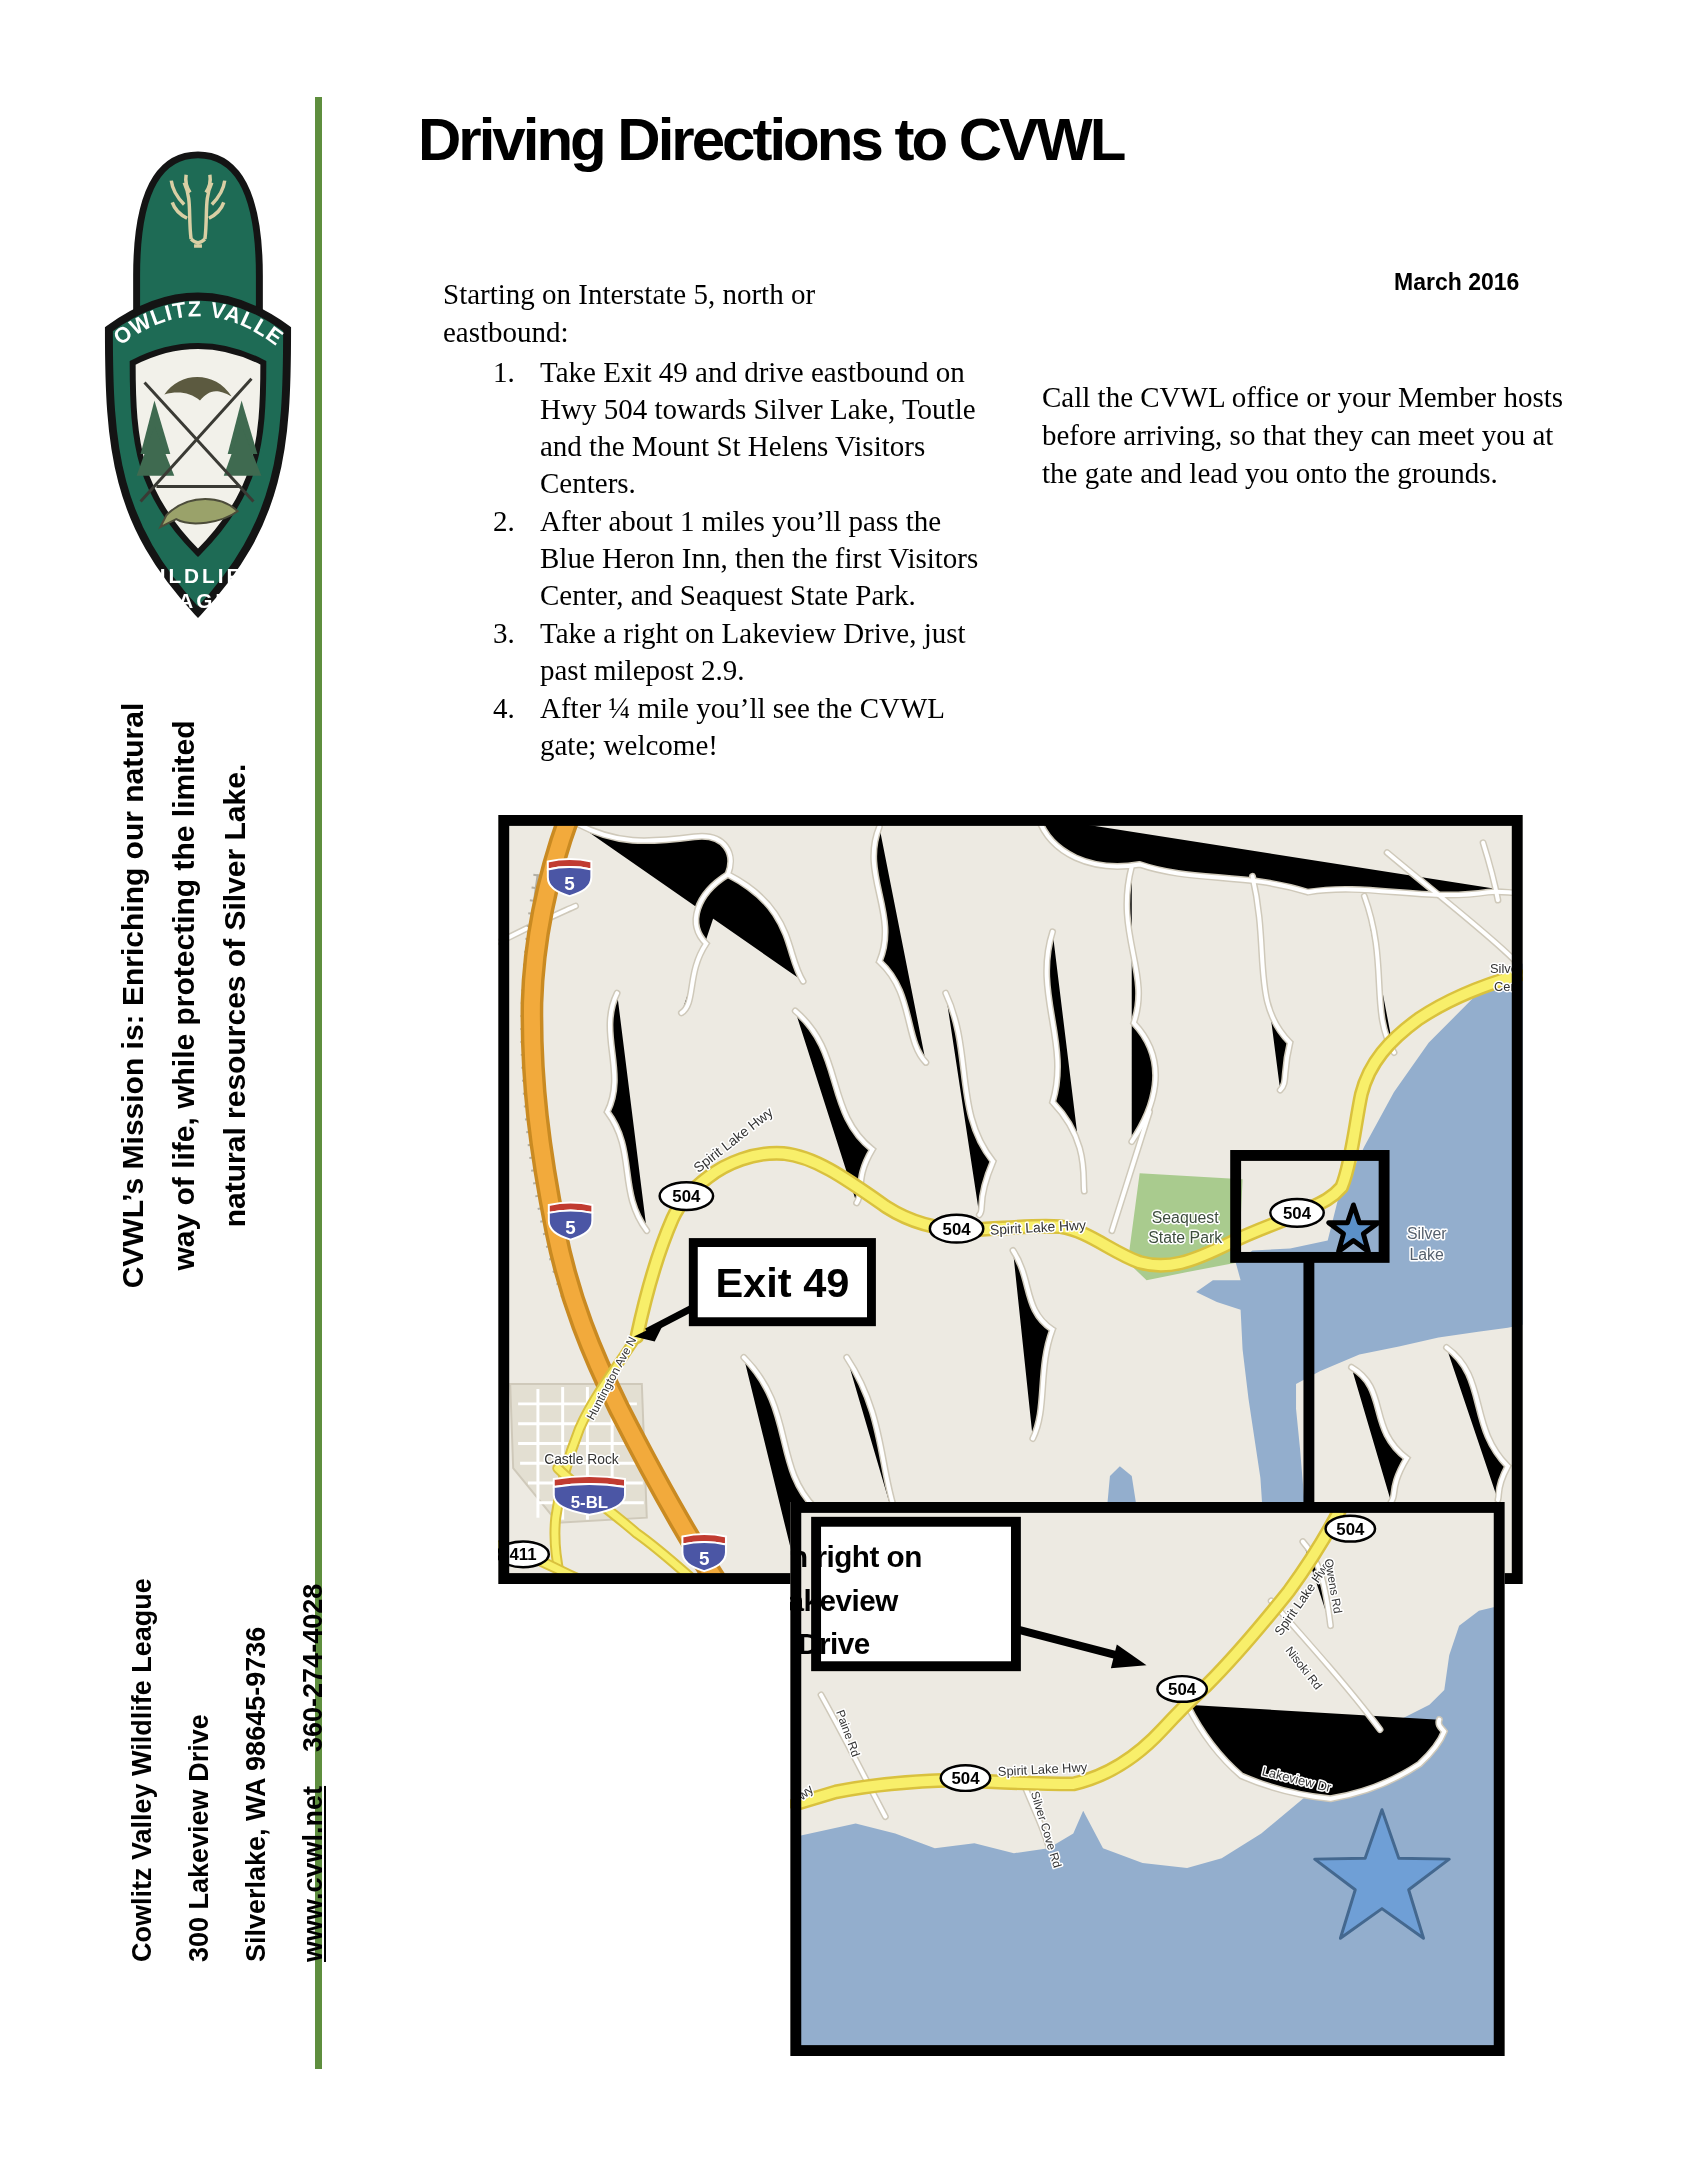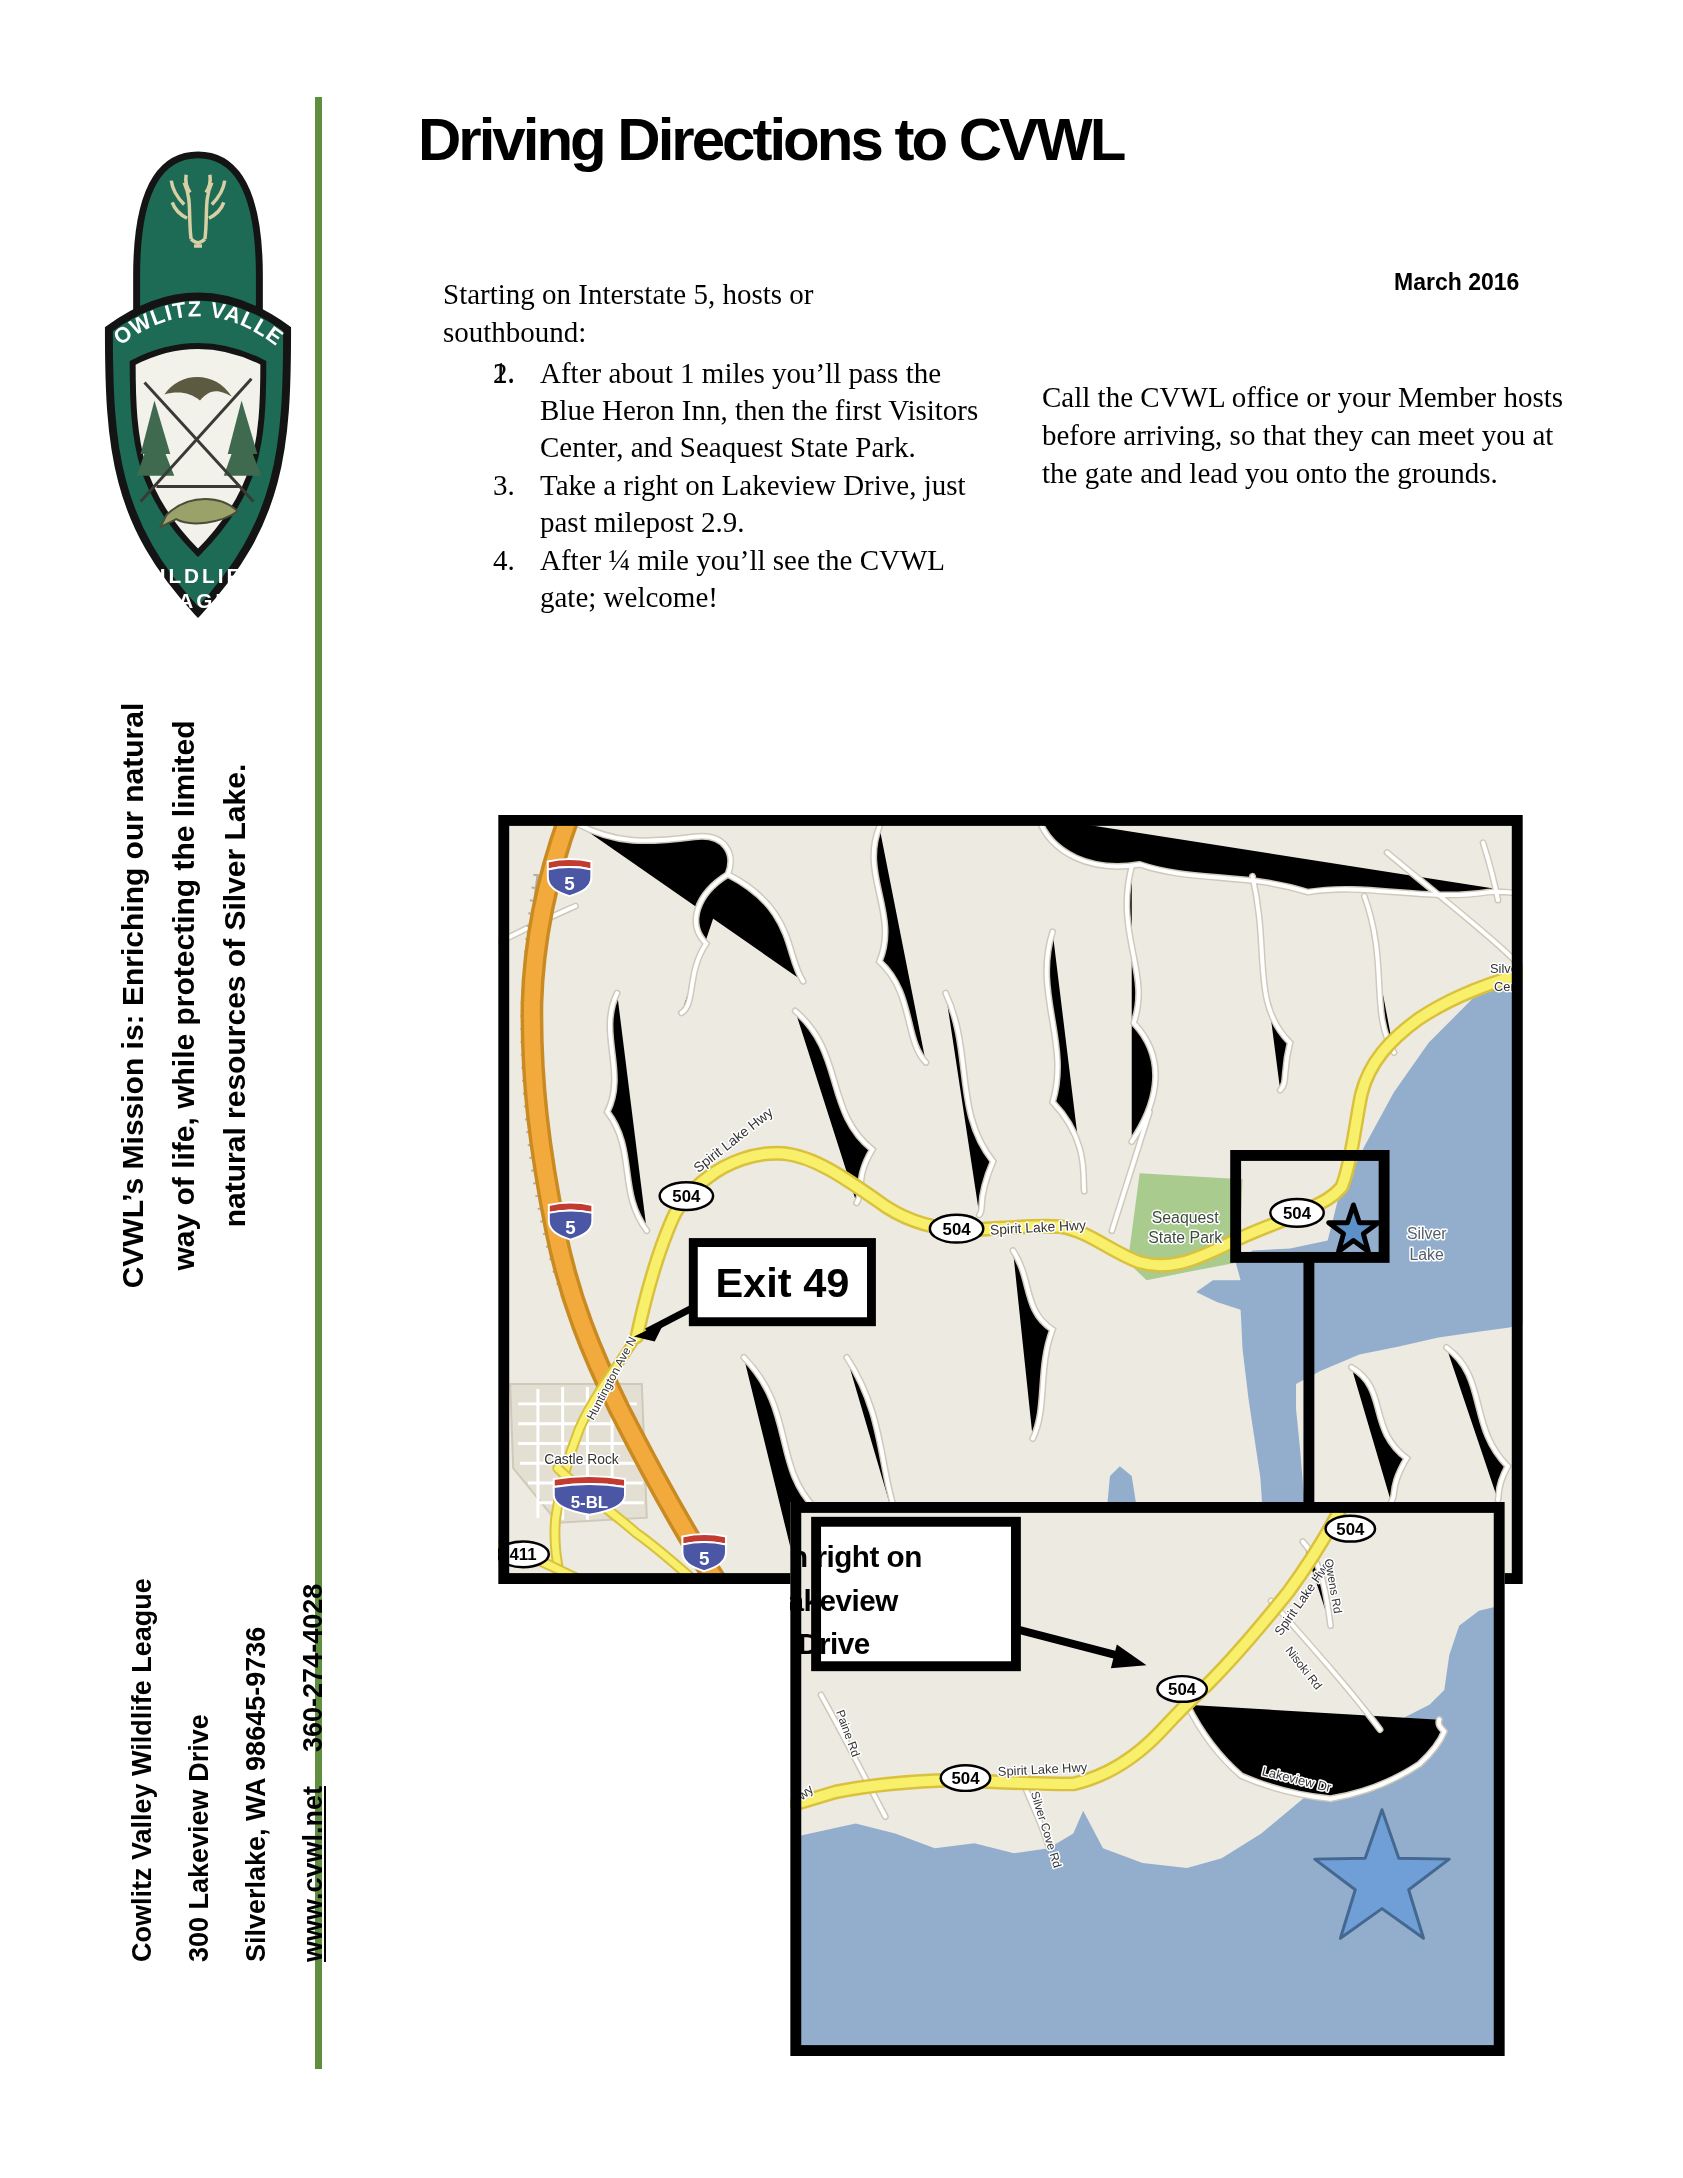--- a/index.html
+++ b/index.html
@@ -104,24 +104,25 @@
   <div class="abs rot contact">
     <div>Cowlitz Valley Wildlife League</div>
     <div>300 Lakeview Drive</div>
     <div>Silverlake, WA  98645-9736</div>
     <div><span class="u">www.cvwl.net</span><span class="gap"></span><span>360-274-4028</span></div>
   </div>
 
   <div class="abs page-title">Driving Directions to CVWL</div>
   <div class="abs date">March 2016</div>
 
-  <div class="abs serif intro">Starting on Interstate 5, hosts or southbound:</div>
+  <div class="abs serif intro">Starting on Interstate 5, north or eastbound:</div>
   <div class="abs serif steps">
     <div class="step">
       <span class="num">1.</span>
+      <div class="txt">Take Exit 49 and drive eastbound on Hwy 504 towards Silver Lake, Toutle and the Mount St Helens Visitors Centers.</div>
     </div>
     <div class="step">
       <span class="num">2.</span>
       <div class="txt">After about 1 miles you’ll pass the Blue Heron Inn, then the first Visitors Center, and Seaquest State Park.</div>
     </div>
     <div class="step">
       <span class="num">3.</span>
       <div class="txt">Take a right on Lakeview Drive, just past milepost 2.9.</div>
     </div>
     <div class="step">

